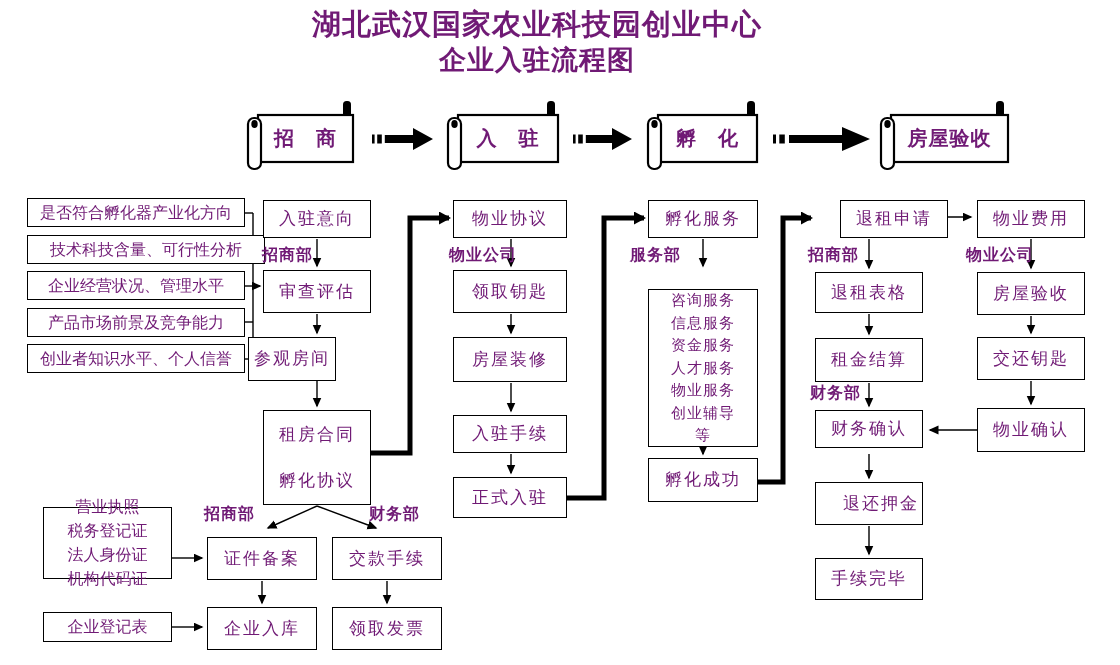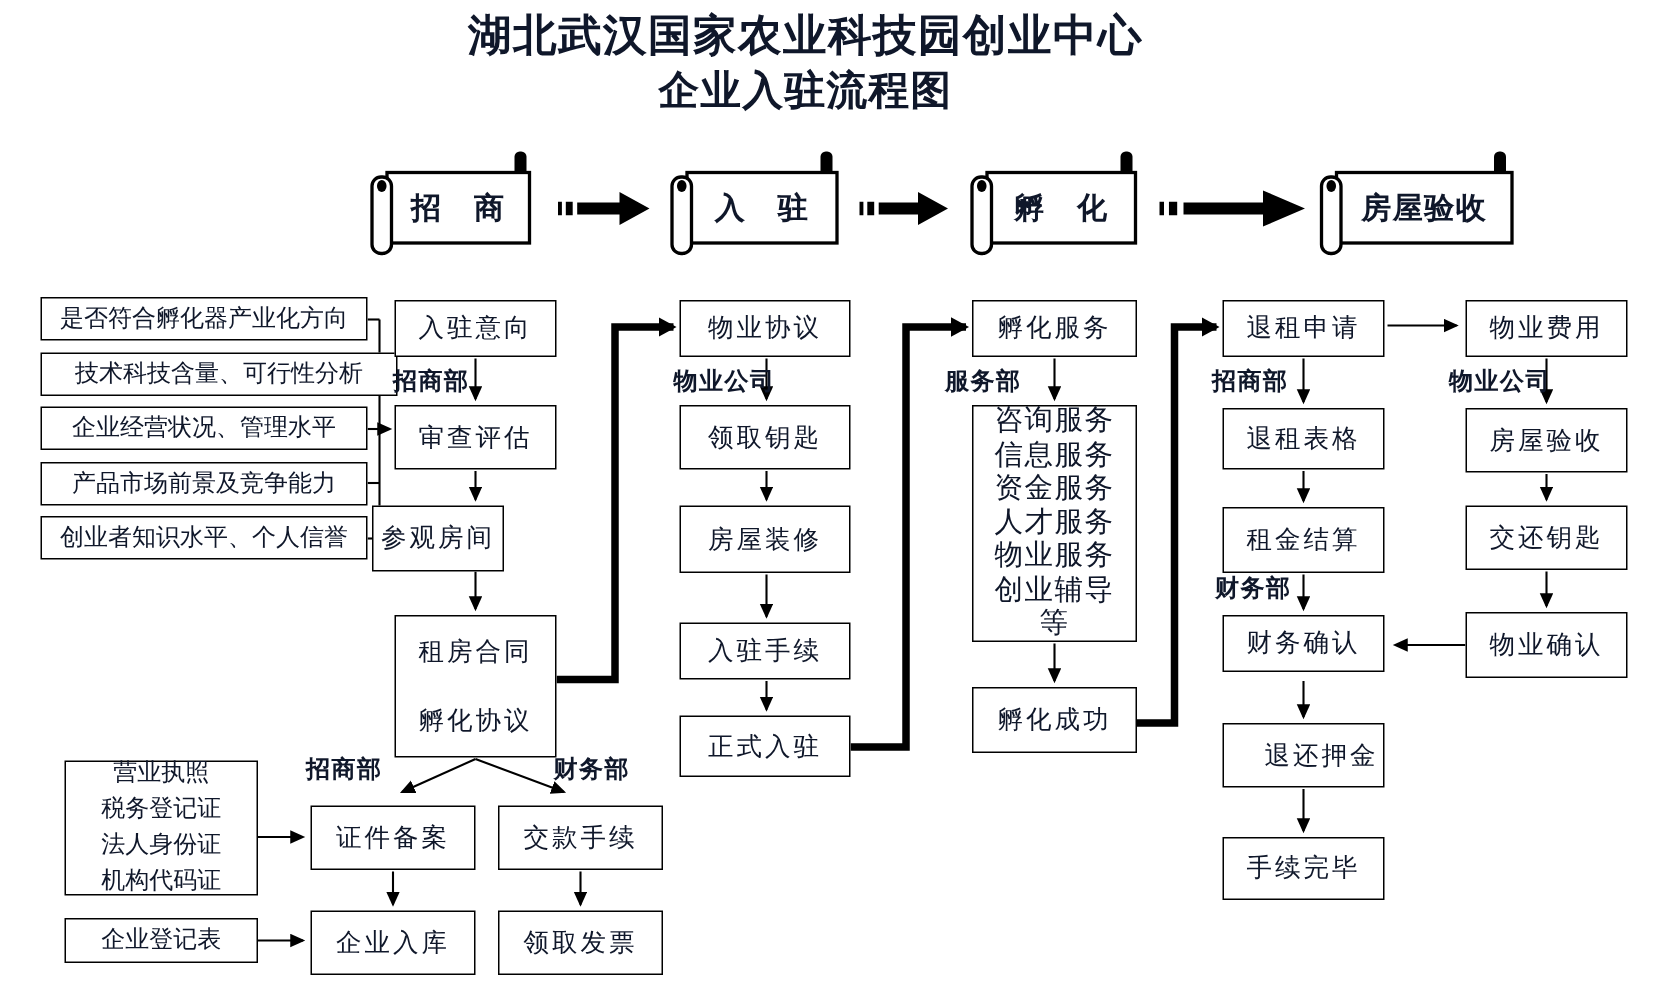--- a/index.html
+++ b/index.html
@@ -1,30 +1,30 @@
 <!DOCTYPE html>
 <html><head>
 <meta charset="utf-8">
 <style>
   html,body{margin:0;padding:0;background:#fff;}
   .canvas{position:relative;width:1120px;height:665px;background:#fff;overflow:hidden;
-          font-family:"Liberation Serif","DejaVu Serif",serif;color:#0f172a;}
+          font-family:"Liberation Serif","DejaVu Serif",serif;color:#701a75;}
   .layer{position:absolute;left:0;top:0;}
   .title{position:absolute;left:0;top:6px;width:1074px;text-align:center;font-weight:bold;}
   .title .t1{font-size:29px;line-height:37px;letter-spacing:1px;}
   .title .t2{font-size:27px;line-height:35px;letter-spacing:1px;}
   .banner-label{position:absolute;display:flex;align-items:center;justify-content:center;
                 font-weight:bold;font-size:20px;letter-spacing:1px;}
   .box{position:absolute;box-sizing:border-box;border:1.5px solid #000;background:#fff;
        display:flex;align-items:center;justify-content:center;text-align:center;
        font-size:17px;letter-spacing:2px;line-height:1.25;}
   .box.crit{font-size:16px;letter-spacing:0;}
   .box.lines{white-space:pre-line;}
   .box.contract{line-height:46px;letter-spacing:2px;}
-  .box.services{font-size:19px;line-height:22.5px;letter-spacing:1px;}
+  .box.services{font-size:15px;line-height:22.5px;letter-spacing:1px;margin-top:19px;}
   .box.docs{font-size:16px;line-height:24px;letter-spacing:0;}
   .dept{position:absolute;font-weight:bold;font-size:16px;letter-spacing:1px;line-height:18px;}
 </style>
 </head>
 <body>
 
 <div class="canvas">
 
   <svg class="layer" width="1120" height="665" viewBox="0 0 1120 665">
     <defs>
@@ -160,36 +160,36 @@
   <div class="dept" style="left:630px;top:246px;">服务部</div>
   <div class="box lines services" style="left:648px;top:270px;width:110px;height:158px;">咨询服务
 信息服务
 资金服务
 人才服务
 物业服务
 创业辅导
 等</div>
   <div class="box" style="left:648px;top:458px;width:110px;height:44px;">孵化成功</div>
 
-  <div class="box" style="left:815px;top:200px;width:108px;height:38px;">退租申请</div>
+  <div class="box" style="left:840px;top:200px;width:108px;height:38px;">退租申请</div>
   <div class="dept" style="left:808px;top:246px;">招商部</div>
   <div class="box" style="left:815px;top:272px;width:108px;height:41px;">退租表格</div>
   <div class="box" style="left:815px;top:338px;width:108px;height:44px;">租金结算</div>
   <div class="dept" style="left:810px;top:384px;">财务部</div>
   <div class="box" style="left:815px;top:410px;width:108px;height:38px;">财务确认</div>
   <div class="box" style="left:815px;top:482px;width:108px;height:43px;padding-left:24px;">退还押金</div>
   <div class="box" style="left:815px;top:558px;width:108px;height:42px;">手续完毕</div>
 
   <div class="box" style="left:977px;top:200px;width:108px;height:38px;">物业费用</div>
   <div class="dept" style="left:966px;top:246px;">物业公司</div>
   <div class="box" style="left:977px;top:272px;width:108px;height:43px;">房屋验收</div>
   <div class="box" style="left:977px;top:337px;width:108px;height:43px;">交还钥匙</div>
   <div class="box" style="left:977px;top:408px;width:108px;height:44px;">物业确认</div>
 
-  <div class="box lines docs" style="left:43px;top:507px;width:129px;height:90px;">营业执照
+  <div class="box lines docs" style="left:43px;top:507px;width:129px;height:72px;">营业执照
 税务登记证
 法人身份证
 机构代码证</div>
   <div class="box crit" style="left:43px;top:612px;width:129px;height:30px;">企业登记表</div>
   <div class="dept" style="left:204px;top:505px;">招商部</div>
   <div class="dept" style="left:369px;top:505px;">财务部</div>
   <div class="box" style="left:207px;top:537px;width:110px;height:43px;">证件备案</div>
   <div class="box" style="left:332px;top:537px;width:110px;height:43px;">交款手续</div>
   <div class="box" style="left:207px;top:607px;width:110px;height:43px;">企业入库</div>
   <div class="box" style="left:332px;top:607px;width:110px;height:43px;">领取发票</div>

